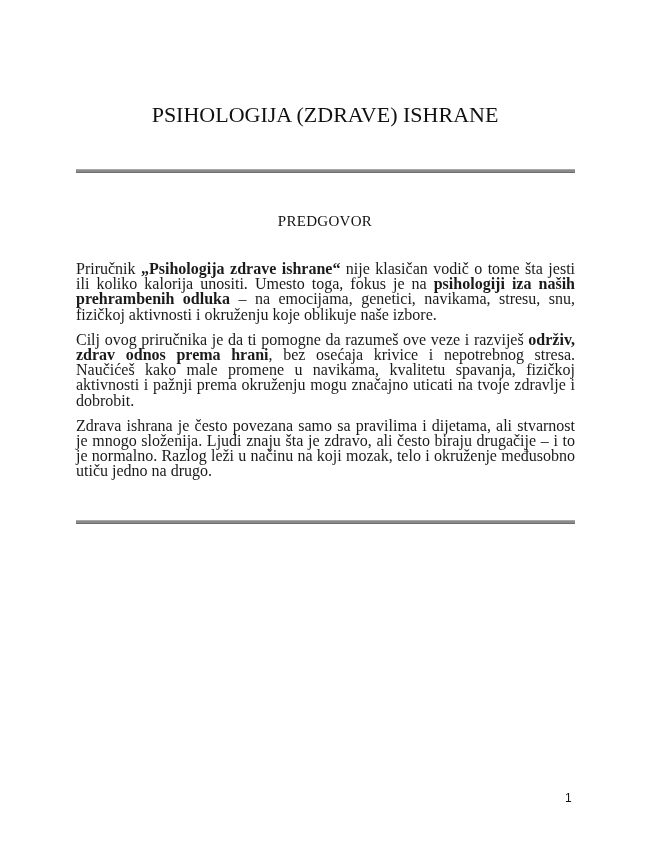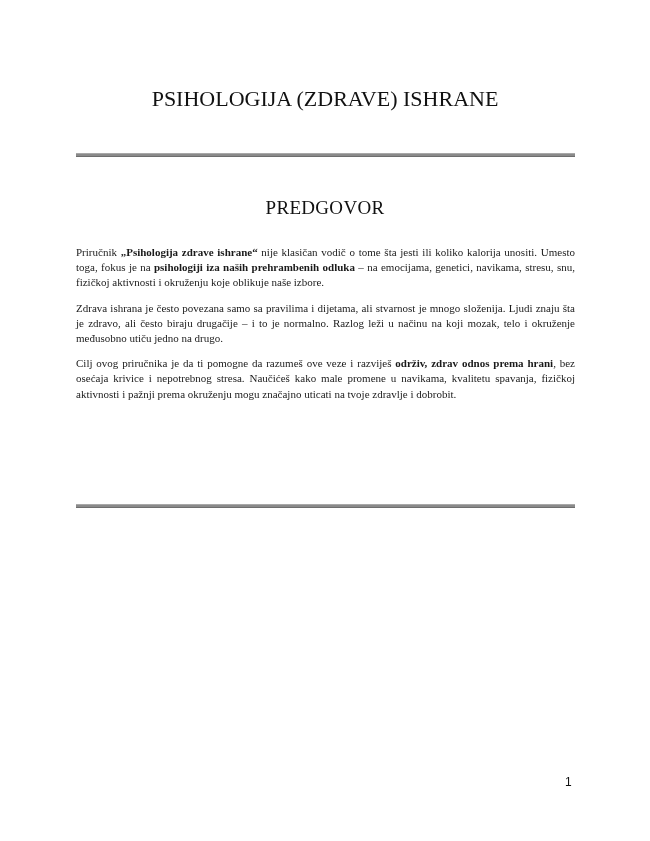--- a/index.html
+++ b/index.html
@@ -10,21 +10,21 @@
     body {
       width: 650px;
       height: 841px;
       position: relative;
       overflow: hidden;
       font-family: "DejaVu Serif", "Liberation Serif", serif;
       color: #111111;
     }
     .page {
       position: absolute;
-      left: 0; top: 0;
+      left: 0; top: 16px;
       width: 650px;
       height: 591px;
       background: #ffffff;
     }
     .doc-title {
       position: absolute;
       left: 0;
       top: 86px;
       width: 650px;
       text-align: center;
@@ -47,32 +47,32 @@
     }
     .rule.top { top: 153px; height: 4px; }
     .rule.bottom { top: 504px; height: 4px; }
     .section-heading {
       position: absolute;
       left: 0;
       top: 197px;
       width: 650px;
       text-align: center;
       font-family: "Liberation Serif", "DejaVu Serif", serif;
-      font-size: 19px;
+      font-size: 15px;
       color: #111111;
       margin: 0;
       font-weight: normal;
       letter-spacing: 0.3px;
     }
     .body-text {
       position: absolute;
       left: 76px;
       width: 499px;
       font-family: "Liberation Serif", "DejaVu Serif", serif;
-      font-size: 11px;
+      font-size: 16px;
       line-height: 15.2px;
       text-align: justify;
       color: #1a1a1a;
     }
     .body-text p {
       margin: 0 0 10px 0;
       text-align: justify;
     }
     .body-text b {
       font-weight: bold;
@@ -93,20 +93,20 @@
 <div class="page">
 
   <h1 class="doc-title">PSIHOLOGIJA (ZDRAVE) ISHRANE</h1>
 
   <div class="rule top"></div>
 
   <h2 class="section-heading">PREDGOVOR</h2>
 
   <div class="body-text" id="para-container">
     <p><span>Priručnik </span><b>„Psihologija zdrave ishrane“</b><span> nije klasičan vodič o tome šta jesti ili koliko kalorija unositi. Umesto toga, fokus je na </span><b>psihologiji iza naših prehrambenih odluka</b><span> – na emocijama, genetici, navikama, stresu, snu, fizičkoj aktivnosti i okruženju koje oblikuje naše izbore.</span></p>
+    <p><span>Cilj ovog priručnika je da ti pomogne da razumeš ove veze i razviješ </span><b>održiv, zdrav odnos prema hrani</b><span>, bez osećaja krivice i nepotrebnog stresa. Naučićeš kako male promene u navikama, kvalitetu spavanja, fizičkoj aktivnosti i pažnji prema okruženju mogu značajno uticati na tvoje zdravlje i dobrobit.</span></p>
     <p><span>Zdrava ishrana je često povezana samo sa pravilima i dijetama, ali stvarnost je mnogo složenija. Ljudi znaju šta je zdravo, ali često biraju drugačije – i to je normalno. Razlog leži u načinu na koji mozak, telo i okruženje međusobno utiču jedno na drugo.</span></p>
-    <p><span>Cilj ovog priručnika je da ti pomogne da razumeš ove veze i razviješ </span><b>održiv, zdrav odnos prema hrani</b><span>, bez osećaja krivice i nepotrebnog stresa. Naučićeš kako male promene u navikama, kvalitetu spavanja, fizičkoj aktivnosti i pažnji prema okruženju mogu značajno uticati na tvoje zdravlje i dobrobit.</span></p>
   </div>
 
   <div class="rule bottom"></div>
 
   <div class="page-number">1</div>
 </div>
 
 </body></html>

